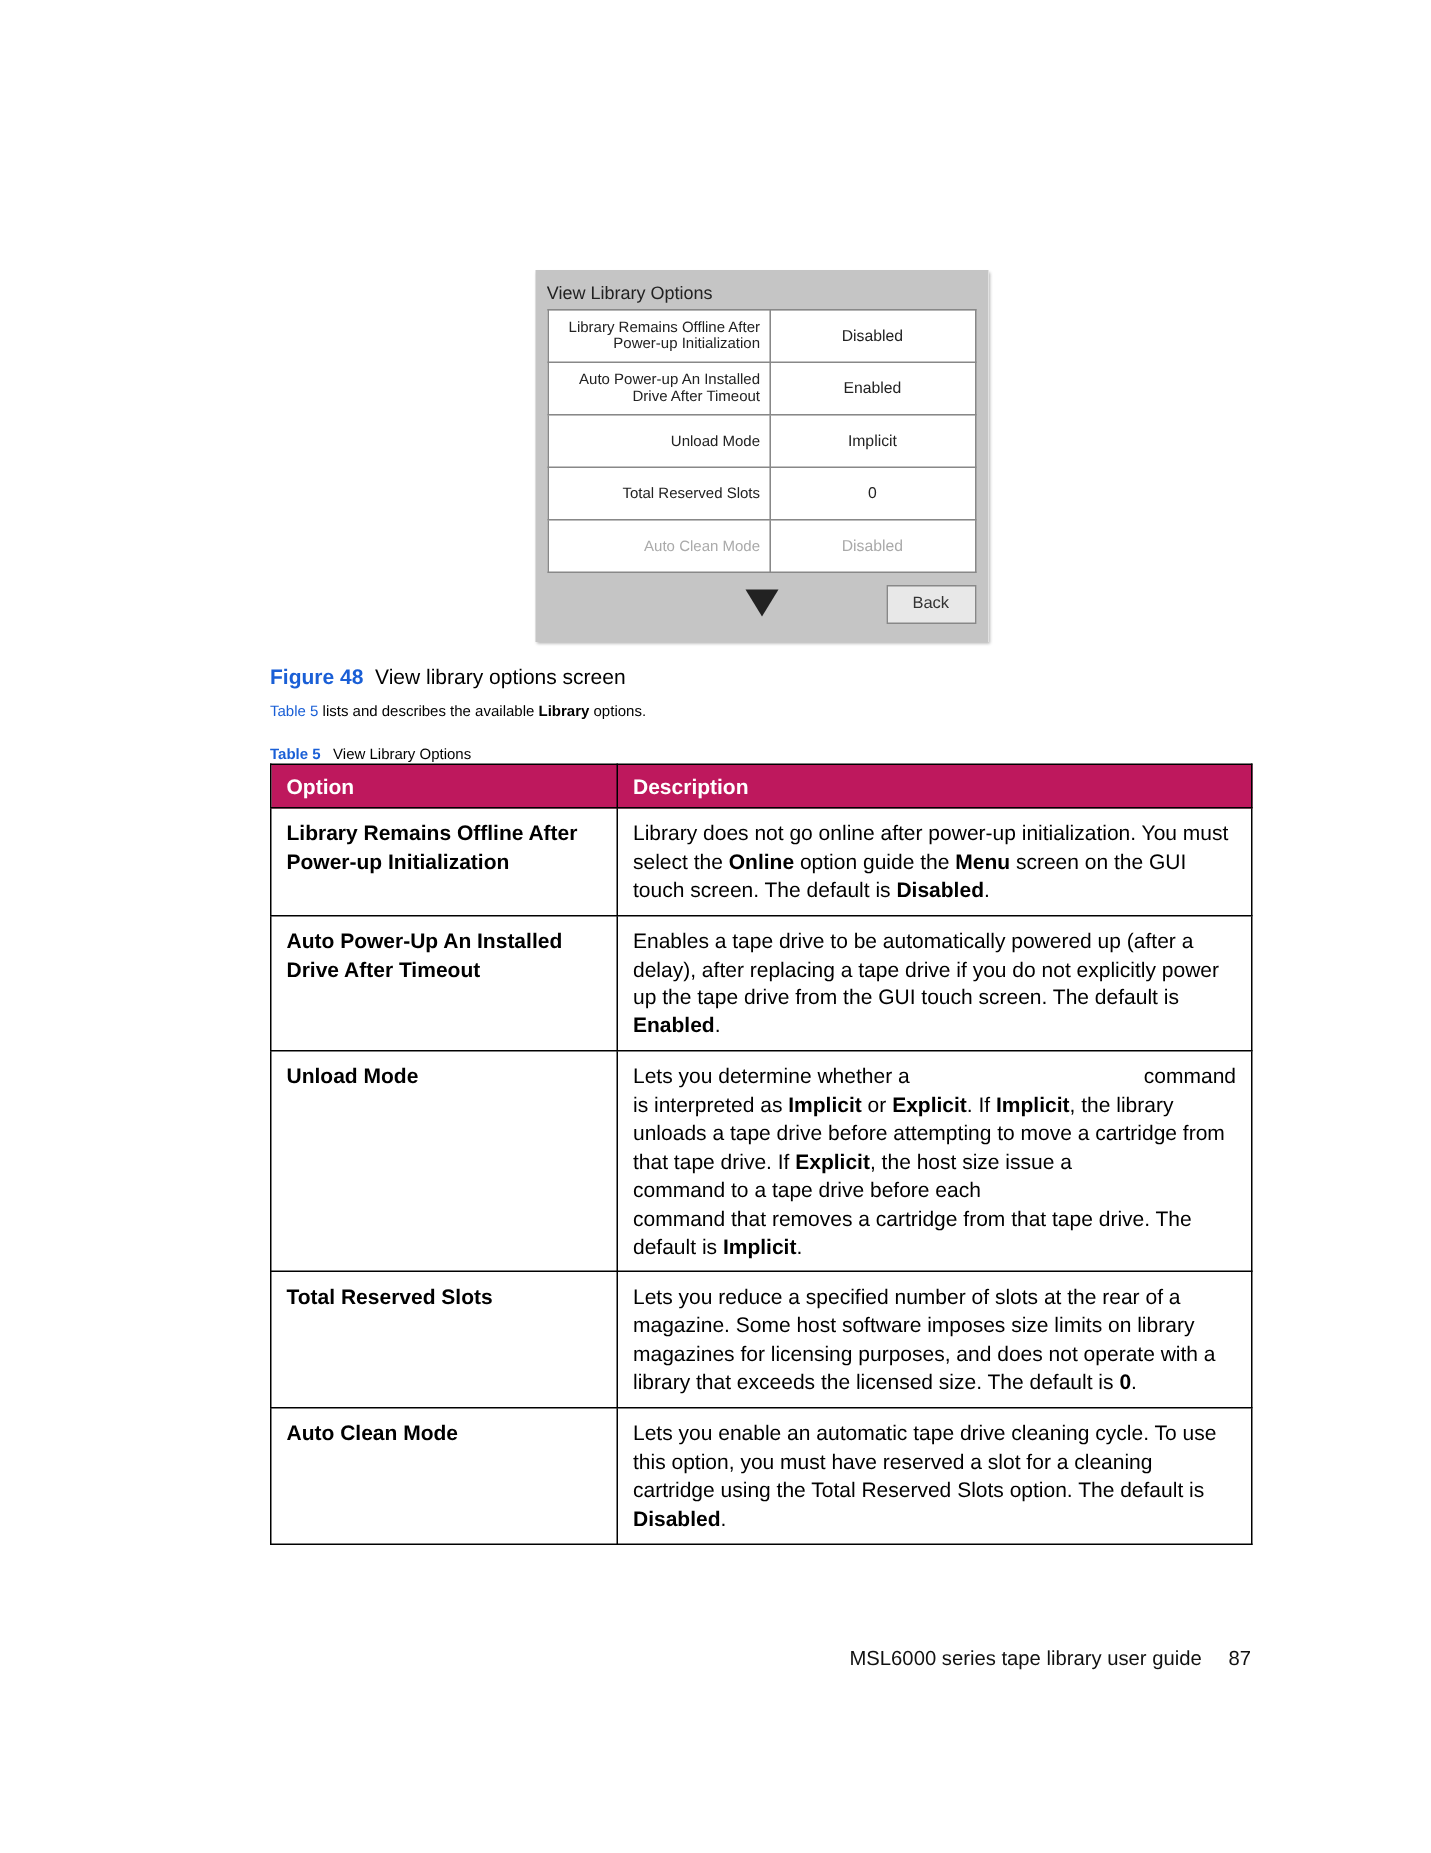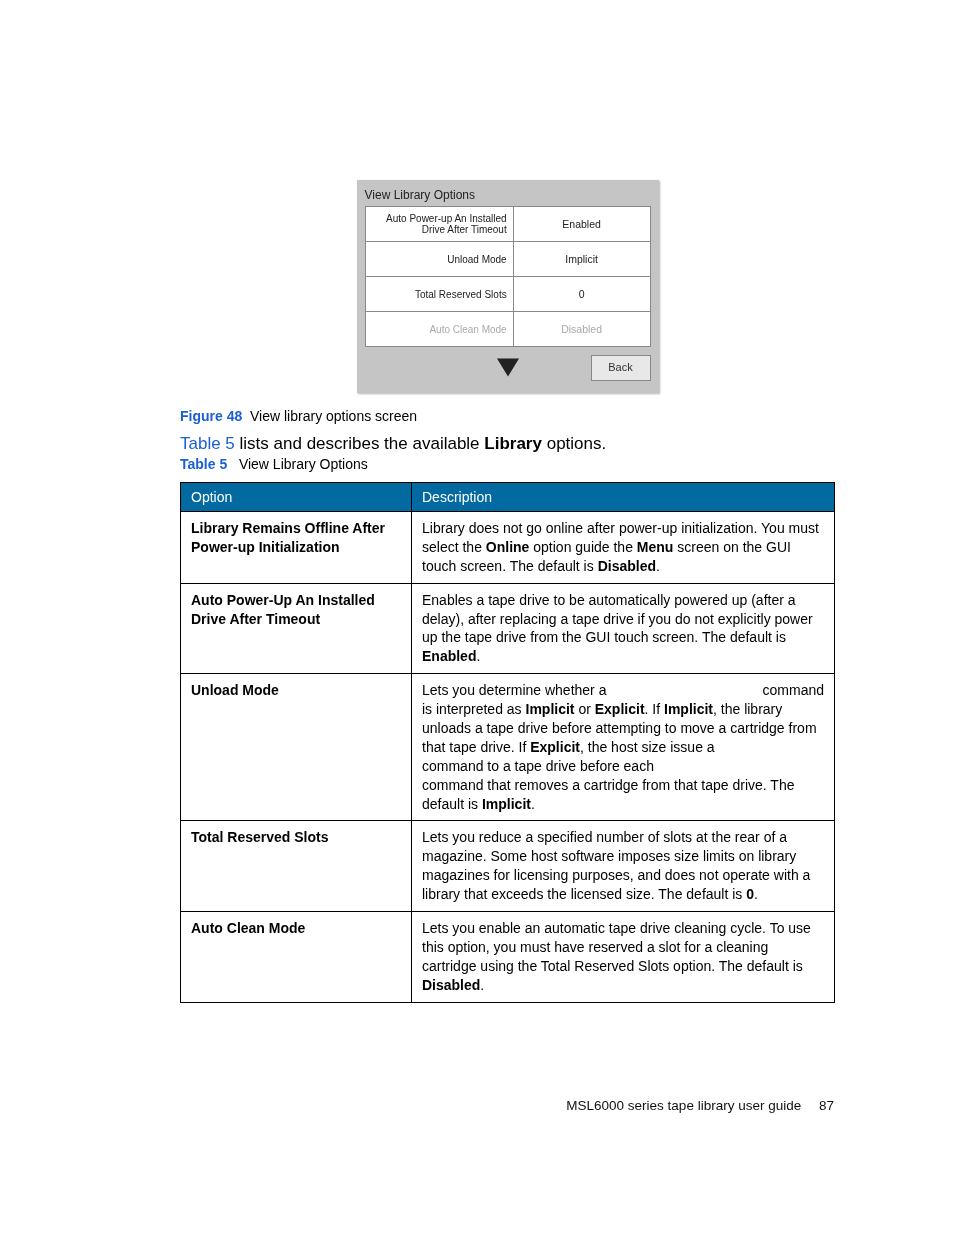--- a/index.html
+++ b/index.html
@@ -89,46 +89,45 @@
   .figure-caption {
     font-family: "Segoe UI", Arial, sans-serif;
     font-size: 14px;
     margin: 15px 0 10px 0;
   }
   .figure-caption .fig-label { color: #1a5fd6; font-weight: 600; }
 
   
   .body-text {
     font-family: "Segoe UI", Arial, sans-serif;
-    font-size: 17px;
-    margin-bottom: 2px;
+    font-size: 10px;
+    margin-bottom: 18px;
   }
   .body-text .link { color: #1a5fd6; }
   .body-text .bold { font-weight: 700; }
 
   
   .table-caption {
     font-family: "Segoe UI", Arial, sans-serif;
-    font-size: 14px;
-    margin-bottom: 10px;
+    font-size: 10px;
   }
   .table-caption .tbl-label { color: #1a5fd6; font-weight: 600; }
 
   
   table.doc-table {
     border-collapse: collapse;
     width: 100%;
     font-family: "Segoe UI", Arial, sans-serif;
     font-size: 14px;
   }
   table.doc-table th {
-    background: #0369a1;
+    background: #be185d;
     color: #fff;
     text-align: left;
-    font-weight: 400;
+    font-weight: 700;
     padding: 6px 10px;
     border: 1px solid #000;
   }
   table.doc-table td {
     border: 1px solid #000;
     padding: 7px 10px;
     vertical-align: top;
     line-height: 1.35;
   }
   table.doc-table td.opt { width: 210px; font-weight: 400; }
@@ -148,20 +147,25 @@
 </head>
 <body>
 
 <div class="page">
 
   <div class="panel-wrap">
     <div class="panel">
       <div class="panel-title">View Library Options</div>
       <table class="opt-table">
         <tbody>
+            <tr>
+          <td class="lbl" style="white-space:pre-line">Library Remains Offline After
+Power-up Initialization</td>
+          <td class="val">Disabled</td>
+        </tr>
         <tr>
           <td class="lbl" style="white-space:pre-line">Auto Power-up An Installed
 Drive After Timeout</td>
           <td class="val">Enabled</td>
         </tr>
         <tr>
           <td class="lbl">Unload Mode</td>
           <td class="val">Implicit</td>
         </tr>
         <tr>

